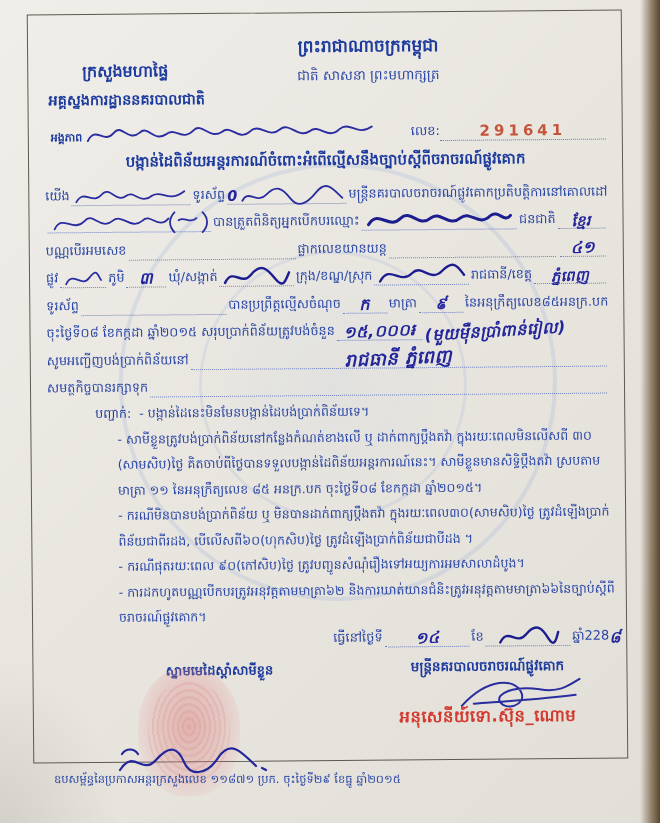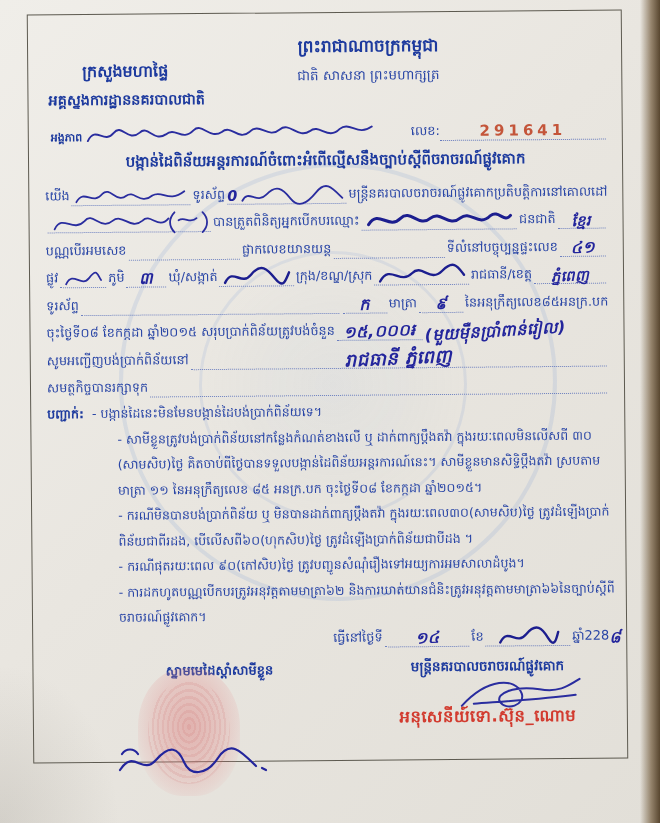--- a/index.html
+++ b/index.html
@@ -47,21 +47,21 @@
     display:flex;align-items:flex-end;justify-content:center;height:20px;margin:0 2px;overflow:visible;}
 
   .hw{font-style:italic;font-weight:600;color:#23259c;transform:rotate(-2deg);
     font-size:14.5px;letter-spacing:.5px;line-height:1;}
   .hw-big{font-size:16px;}
   .sq{display:block;margin-bottom:-3px;}
 
   .notes{position:absolute;top:386px;left:16px;width:566px;font-size:12.6px;
     line-height:25.5px;color:#2a46a6;}
   .note-head{display:flex;gap:8px;align-items:flex-start;}
-  .note-label{font-weight:bold;color:#1d3a9e;white-space:nowrap;}
+  .note-label{font-weight:normal;color:#1d3a9e;white-space:nowrap;margin-left:48px;}
   .note-item{padding-left:70px;}
 
   .sign-made{position:absolute;top:616px;left:300px;width:288px;display:flex;
     align-items:flex-end;font-size:13px;color:#2a46a6;white-space:nowrap;}
   .mini-fill{flex:1;border-bottom:1.6px dotted rgba(45,75,175,.65);display:flex;
     align-items:flex-end;justify-content:center;height:18px;margin:0 2px;}
   .sign-title{position:absolute;top:646px;left:318px;width:272px;text-align:center;
     font-size:13.5px;color:#1d3a9e;font-weight:bold;}
   .sig-officer{position:absolute;top:662px;left:420px;}
   .stamp{position:absolute;top:694px;left:308px;width:292px;text-align:center;
@@ -146,21 +146,20 @@
         <span class="fillw" style="width:48px">
           <span class="hw">ខ្មែរ</span>
         </span>
       </div>
 
       <div class="row">
         <span class="seg">បណ្ណបើរអមសេខ</span>
         <span class="fill"></span>
         <span class="seg">ផ្លាកលេខយានយន្ត</span>
         <span class="fill"></span>
-        <span class="seg">ទីលំនៅបច្ចុប្បន្នផ្ទះលេខ</span>
         <span class="fillw" style="width:46px">
           <span class="hw hw-big">៤១</span>
         </span>
       </div>
 
       <div class="row">
         <span class="seg">ផ្លូវ</span>
         <span class="fillw" style="width:46px">
           <svg class="sq" width="40" height="22" viewBox="0 0 40 22">
             <path d="M3 16 C10 2 18 20 26 10 S34 6 38 12" fill="none" stroke="#2a2d9f" stroke-width="1.8" stroke-linecap="round"></path>
@@ -184,20 +183,21 @@
         </span>
         <span class="seg">រាជធានី/ខេត្ត</span>
         <span class="fillw" style="width:72px">
           <span class="hw">ភ្នំពេញ</span>
         </span>
       </div>
 
       <div class="row">
         <span class="seg">ទូរស័ព្ទ</span>
         <span class="fill"></span>
+        <span class="seg">បានប្រព្រឹត្តល្មើសចំណុច</span>
         <span class="fillw" style="width:44px">
           <span class="hw hw-big">ក</span>
         </span>
         <span class="seg">មាត្រា</span>
         <span class="fillw" style="width:44px">
           <span class="hw hw-big">៩</span>
         </span>
         <span class="seg">នៃអនុក្រឹត្យលេខ៨៥អនក្រ.បក</span>
       </div>
 
@@ -257,13 +257,14 @@
     <div class="stamp">អនុសេនីយ៍ទោ.ស៊ុន_ណោម</div>
 
     <div class="thumb-label">ស្នាមមេដៃស្ដាំសាមីខ្លួន</div>
   </div>
 
   <div class="fingerprint"></div>
   <svg class="thumb-sig" width="180" height="48" viewBox="0 0 180 48">
     <path d="M8 30 C22 8 30 36 44 20 S66 8 72 22 S94 36 106 18 S128 10 144 26 M150 28 L154 30 M10 14 C14 8 22 8 26 14" fill="none" stroke="#23259c" stroke-width="2.2" stroke-linecap="round"></path>
   </svg>
 
+  <div class="footer">ឧបសម្ព័ន្ធនៃប្រកាសអន្តរក្រសួងលេខ ១១៨៧១ ប្រក. ចុះថ្ងៃទី២៩ ខែធ្នូ ឆ្នាំ២០១៥</div>
 </div>
 
 </body></html>

